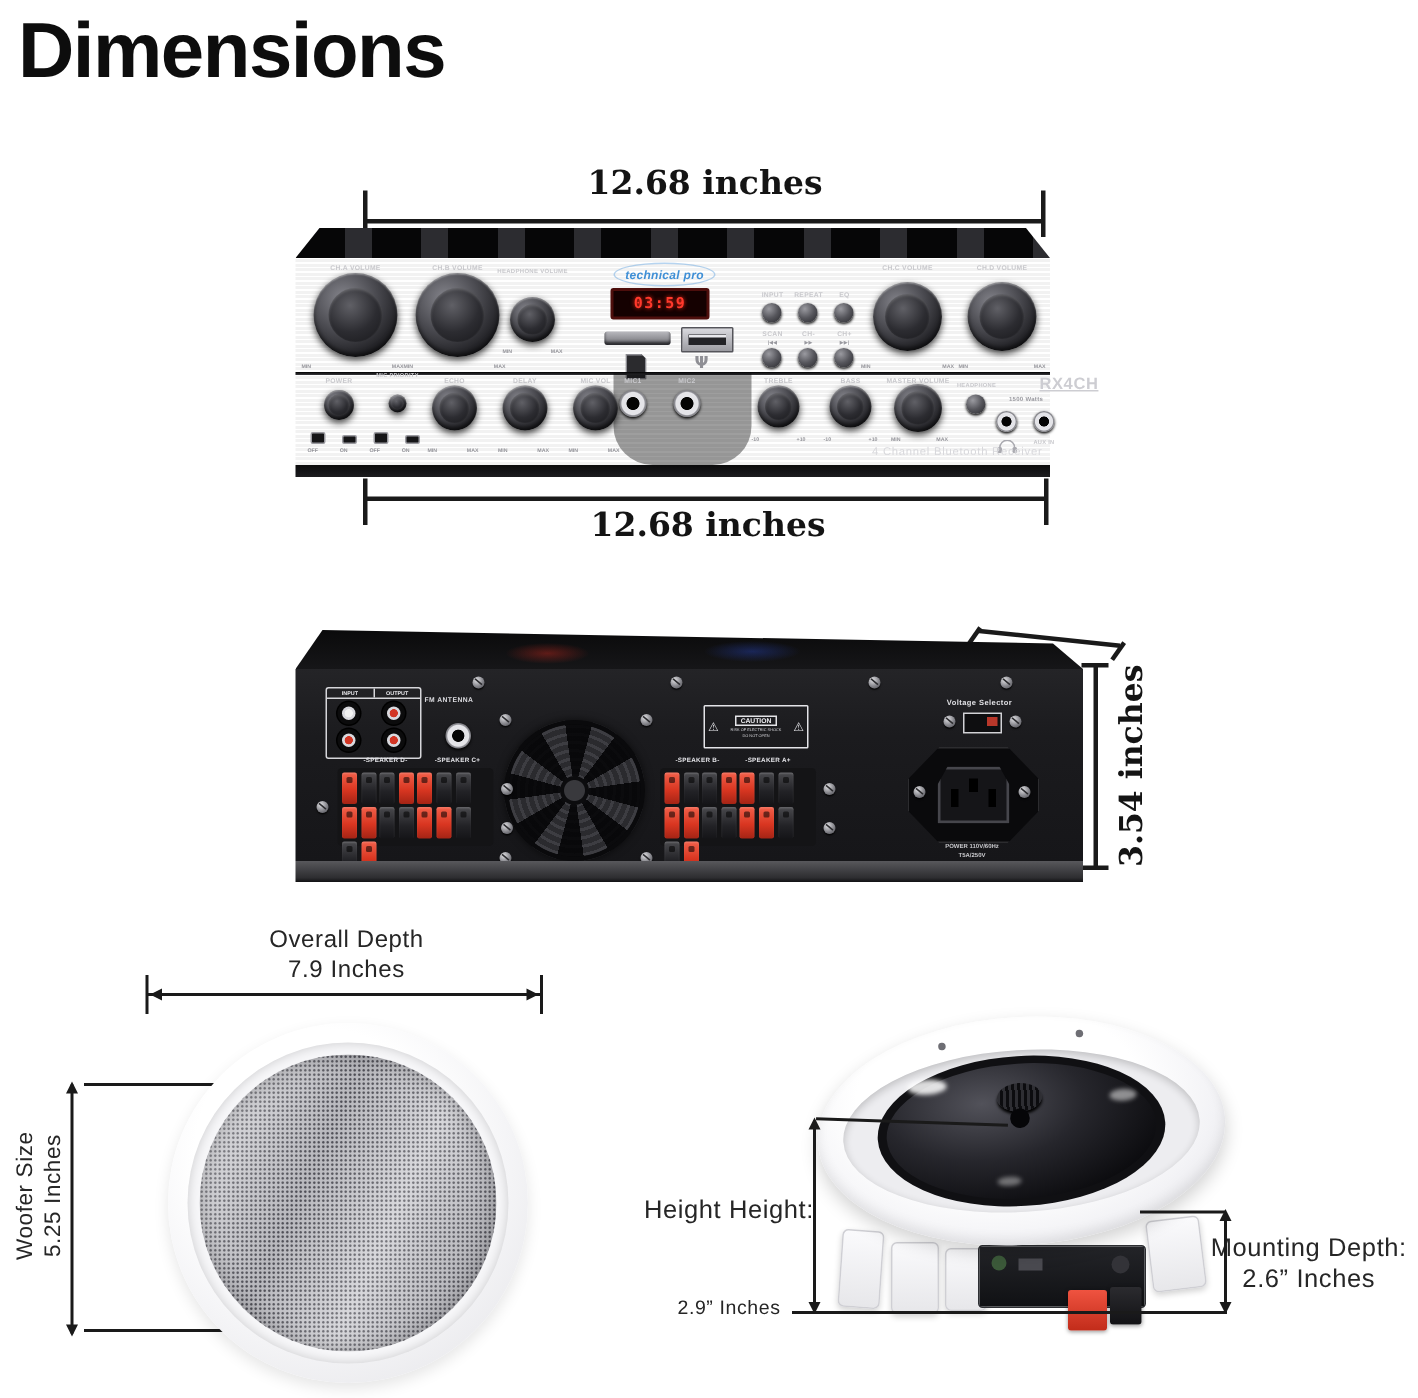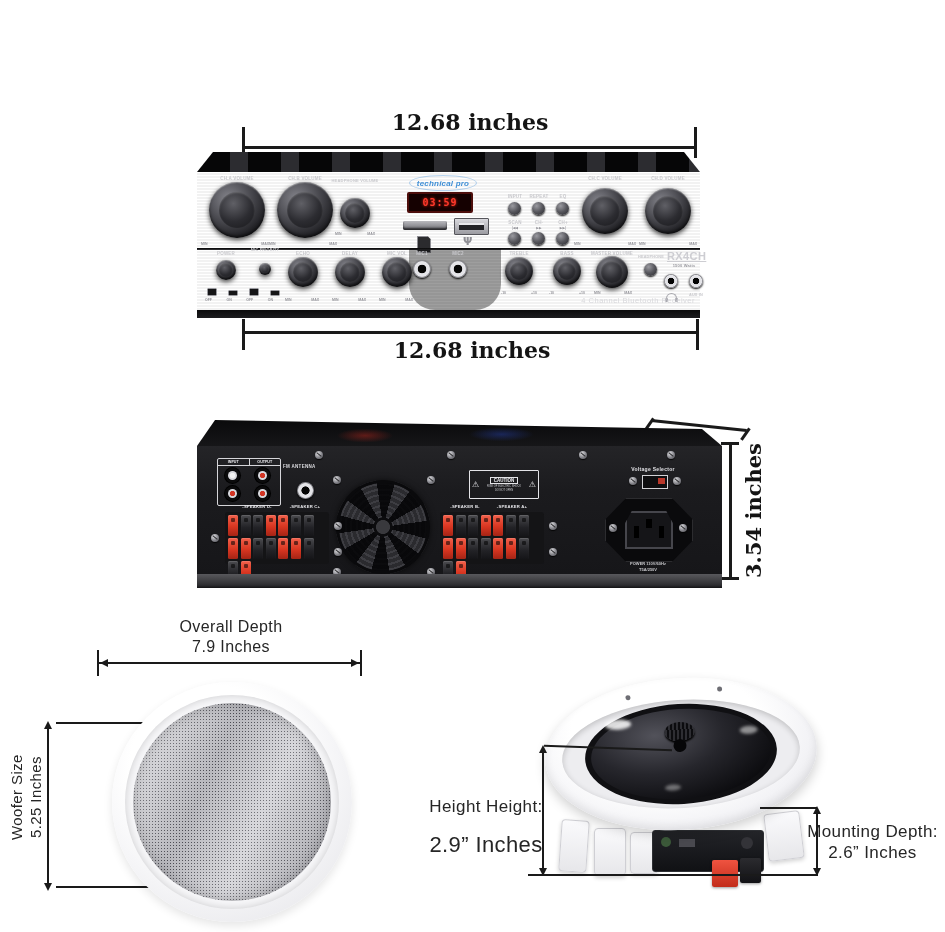--- a/index.html
+++ b/index.html
@@ -88,20 +88,21 @@
     background:radial-gradient(ellipse at 36% 28%,#52525a 0%,#26262c 42%,#0b0b0e 80%);}
   .spark{position:absolute;border-radius:50%;background:rgba(255,255,255,.85);filter:blur(1.5px);}
   .hw{position:absolute;background:linear-gradient(180deg,#fafafc,#e7e7ea);
       border:1px solid #cfcfd4;border-radius:4px;box-shadow:0 2px 4px rgba(0,0,0,.18);}
 </style>
 </head>
 <body>
 
 <div id="page">
 
+  <div class="abs" style="left:12px;top:4px;font:800 52px 'Liberation Sans',sans-serif;color:#0d0d0d;letter-spacing:-1px;">Dimensions</div>
 
   <div class="meas" style="left:320px;top:110px;width:300px;font-size:22px;">12.68 inches</div>
   <div class="line" style="left:243px;top:146px;width:453px;height:2.5px;"></div>
   <div class="line" style="left:242px;top:127px;width:2.5px;height:31px;"></div>
   <div class="line" style="left:694px;top:127px;width:2.5px;height:31px;"></div>
 
   <div class="unit" style="left:197px;top:152px;width:503px;height:166px;">
 
     <div class="abs" style="left:0;top:0;width:503px;height:20px;
          clip-path:polygon(16px 0,487px 0,503px 100%,0 100%);
@@ -218,21 +219,21 @@
       <div class="lbl" style="left:385px;top:79px;width:60px;">MASTER VOLUME</div>
       <div class="knob" style="left:399px;top:84px;width:32px;height:32px;"></div>
       <div class="mm" style="left:397px;top:119px;width:38px;">
           <span>MIN</span>
           <span>MAX</span>
         </div>
 
       <div class="lbl" style="left:436px;top:83px;width:36px;font-size:3.8px;">HEADPHONE</div>
       <div class="pbtn" style="left:447px;top:91px;width:13px;height:13px;"></div>
 
-      <div class="abs" style="left:470px;top:78px;width:34px;text-align:center;font:bold 11px 'Liberation Sans',sans-serif;
+      <div class="abs" style="left:496px;top:78px;width:34px;text-align:center;font:bold 11px 'Liberation Sans',sans-serif;
            color:#cdcdd2;letter-spacing:.4px;text-decoration:underline;">RX4CH</div>
       <div class="lbl" style="left:470px;top:91px;width:34px;font-size:4px;color:#9a9aa0;">1500 Watts</div>
 
       <div class="jack" style="left:467px;top:102px;width:14px;height:14px;"></div>
       <div class="hpicon" style="left:469px;top:121px;"></div>
       <div class="jack" style="left:492px;top:102px;width:14px;height:14px;"></div>
       <div class="lbl" style="left:486px;top:121px;width:26px;font-size:3.8px;">AUX IN</div>
 
       <div class="swrow" style="left:10px;top:116px;">
         <div class="sw"></div>
@@ -444,21 +445,21 @@
     <div class="spark" style="left:196px;top:52px;width:18px;height:8px;opacity:.6;"></div>
     <div class="spark" style="left:118px;top:106px;width:16px;height:6px;opacity:.45;"></div>
     <div class="abs" style="left:121px;top:44px;width:30px;height:19px;border-radius:50%;
          background:repeating-linear-gradient(90deg,#2e2e33 0 2px,#0c0c0f 2px 4px);box-shadow:0 2px 2px #000;"></div>
     <div class="abs" style="left:129px;top:61px;width:13px;height:13px;border-radius:50%;background:#060608;"></div>
     <div class="abs" style="left:84px;top:14px;width:5px;height:5px;border-radius:50%;background:#6e6e74;"></div>
     <div class="abs" style="left:176px;top:11px;width:5px;height:5px;border-radius:50%;background:#6e6e74;"></div>
   </div>
 
   <div class="ann" style="left:406px;top:796px;width:160px;font-size:17px;">Height Height:</div>
-  <div class="ann" style="left:406px;top:831px;width:160px;font-size:22px;">2.9” Inches</div>
+  <div class="ann" style="left:406px;top:864px;width:160px;font-size:13px;">2.9” Inches</div>
   <div class="line" style="left:542px;top:747px;width:2px;height:127px;"></div>
   <div class="arr" style="left:539px;top:745px;border-width:0 4px 8px 4px;border-color:transparent transparent #1a1a1a transparent;"></div>
   <div class="arr" style="left:539px;top:868px;border-width:8px 4px 0 4px;border-color:#1a1a1a transparent transparent transparent;"></div>
   <div class="line" style="left:544px;top:747px;width:128px;height:1.8px;transform:rotate(2deg);"></div>
   <div class="line" style="left:528px;top:874px;width:290px;height:2px;"></div>
 
   <div class="ann" style="left:800px;top:821px;width:145px;font-size:17px;">Mounting Depth:</div>
   <div class="ann" style="left:800px;top:842px;width:145px;font-size:17px;">2.6” Inches</div>
   <div class="line" style="left:816px;top:808px;width:2px;height:66px;"></div>
   <div class="arr" style="left:813px;top:806px;border-width:0 4px 8px 4px;border-color:transparent transparent #1a1a1a transparent;"></div>

